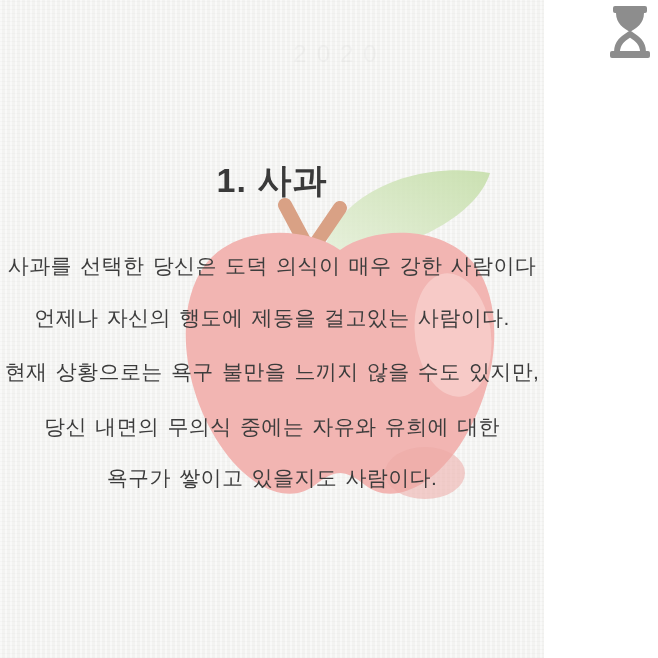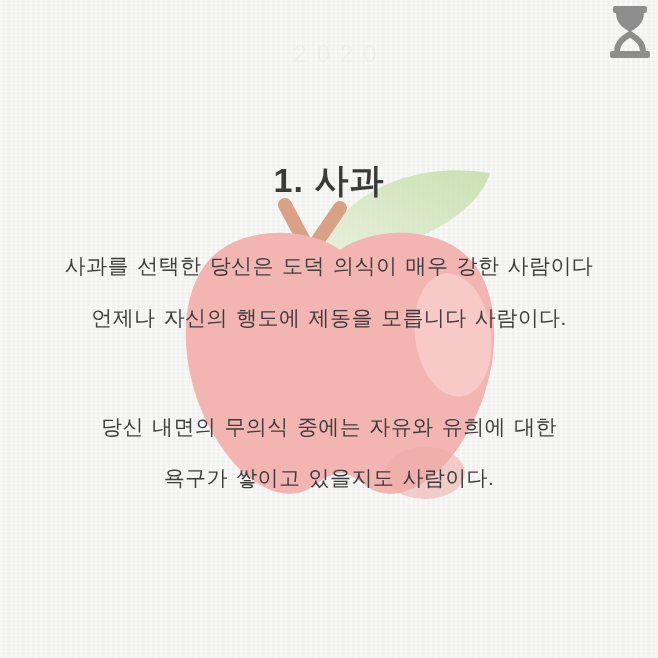--- a/index.html
+++ b/index.html
@@ -1,21 +1,21 @@
 <!DOCTYPE html>
 <html><head>
 <meta charset="utf-8">
 <style>
   html,body{margin:0;padding:0;}
   body{
     width:658px;height:658px;overflow:hidden;
     font-family:"Liberation Sans","DejaVu Sans",sans-serif;
   }
   .card{
-    position:relative;width:658px;height:658px;
+    position:relative;width:544px;height:658px;
     background-color:#f3f3f1;
     background-image:
       repeating-linear-gradient(0deg, rgba(0,0,0,0.015) 0 1px, transparent 1px 4px),
       repeating-linear-gradient(90deg, rgba(255,255,255,0.5) 0 2px, transparent 2px 5px);
   }
   .watermark{
     position:absolute;top:40px;left:160px;width:360px;
     text-align:center;font-size:24px;letter-spacing:10px;
     color:#9a9a9a;opacity:0.07;user-select:none;
   }
@@ -84,17 +84,18 @@
                  C270,70 200,70 165,95 Z" fill="#f2b5b2"></path>
         <ellipse cx="278" cy="180" rx="38" ry="62" fill="#f9d6d2" opacity="0.65" transform="rotate(-8 278 180)"></ellipse>
         <ellipse cx="250" cy="318" rx="40" ry="26" fill="#eca9a6" opacity="0.55"></ellipse>
       </g>
     </svg>
   </div>
 
   <div class="page-title">1. 사과</div>
 
   <div class="body-line l1">사과를 선택한 당신은 도덕 의식이 매우 강한 사람이다</div>
-  <div class="body-line l2">언제나 자신의 행도에 제동을 모릅니다 사람이다.</div>
+  <div class="body-line l2">언제나 자신의 행도에 제동을 걸고있는 사람이다.</div>
+  <div class="body-line l3">현재 상황으로는 욕구 불만을 느끼지 않을 수도 있지만,</div>
   <div class="body-line l4">당신 내면의 무의식 중에는 자유와 유희에 대한</div>
   <div class="body-line l5">욕구가 쌓이고 있을지도 사람이다.</div>
 
 </div>
 
 </body></html>

